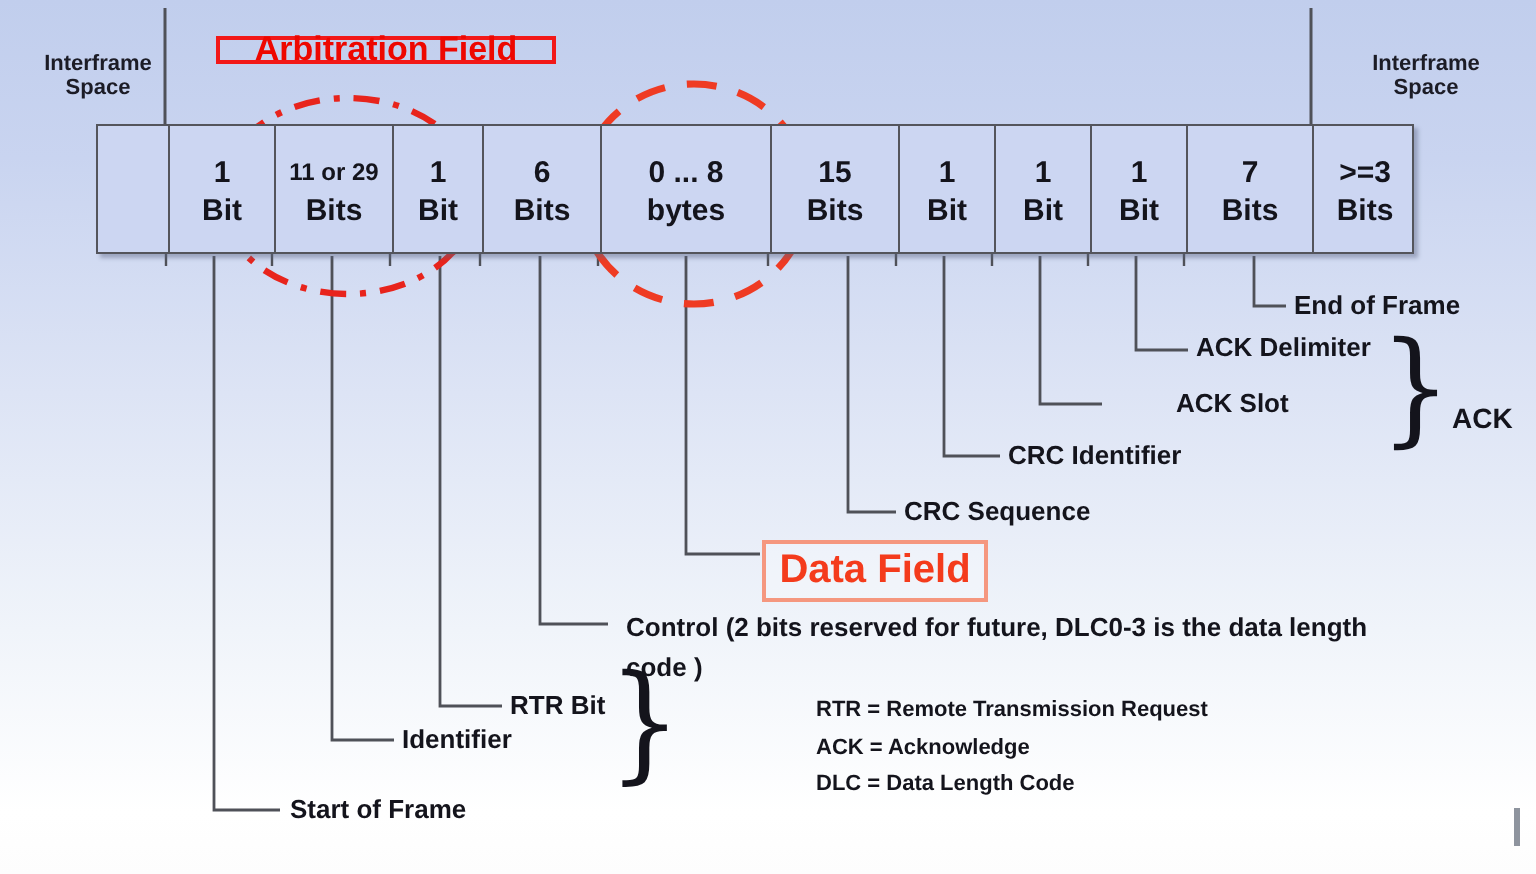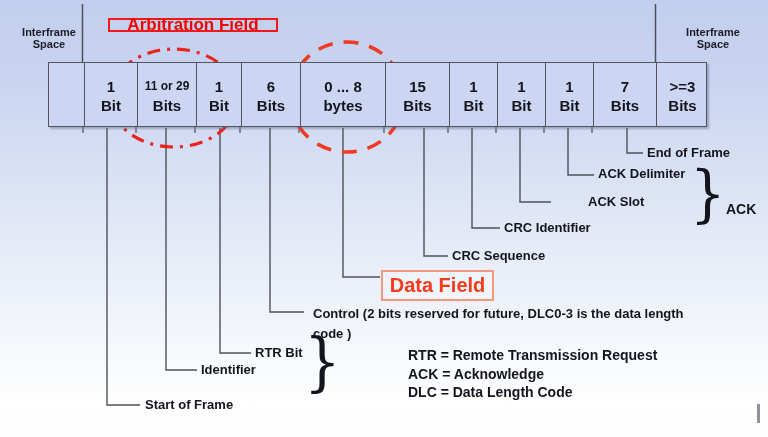--- a/index.html
+++ b/index.html
@@ -45,21 +45,21 @@
   
   .callout{
     position:absolute;font-size:13px;line-height:14px;font-weight:bold;color:#14141c;white-space:nowrap;
   }
   .callout.twoline{white-space:normal;width:430px;line-height:20px;}
   .brace{
     position:absolute;font-family:"DejaVu Serif",serif;color:#14141c;font-weight:normal;
     font-size:64px;line-height:54px;transform:scaleX(.9);
   }
   .legend{position:absolute;left:408px;top:346px;}
-  .legend span{display:block;font-size:14px;line-height:18.5px;font-weight:bold;color:#14141c;white-space:nowrap;}
+  .legend span{display:block;font-size:11px;line-height:18.5px;font-weight:bold;color:#14141c;white-space:nowrap;}
   .cursor-bar{position:absolute;left:757px;top:404px;width:3px;height:19px;background:#8e949e;}
 </style>
 </head>
 <body>
 
 <div class="stage">
 
   <svg class="svg-layer" viewBox="0 0 768 437">
 
     <line x1="82.5" y1="4" x2="82.5" y2="127" stroke="#4f5158" stroke-width="1.5"></line>

